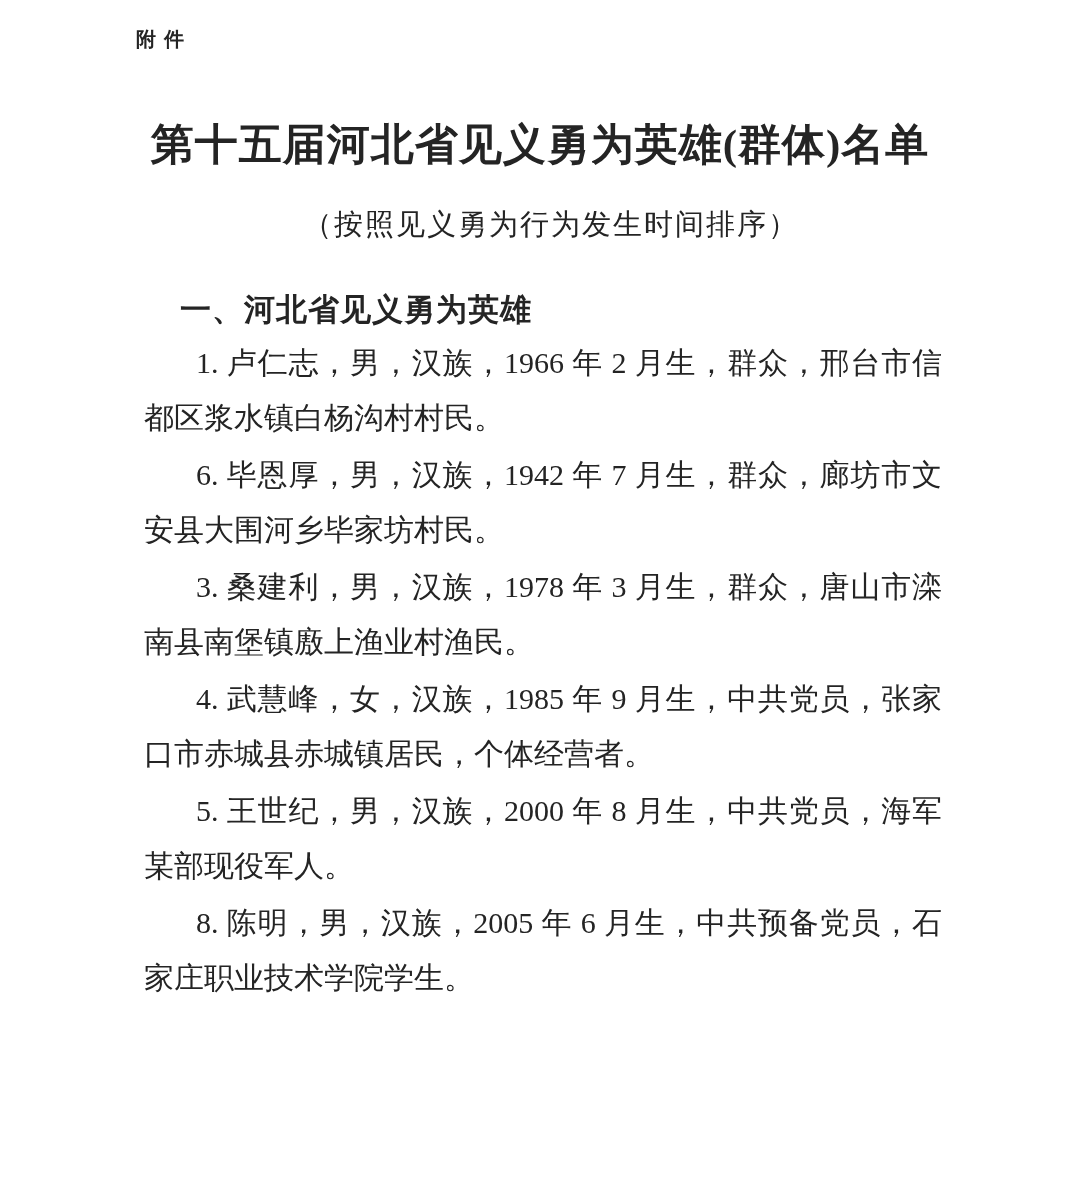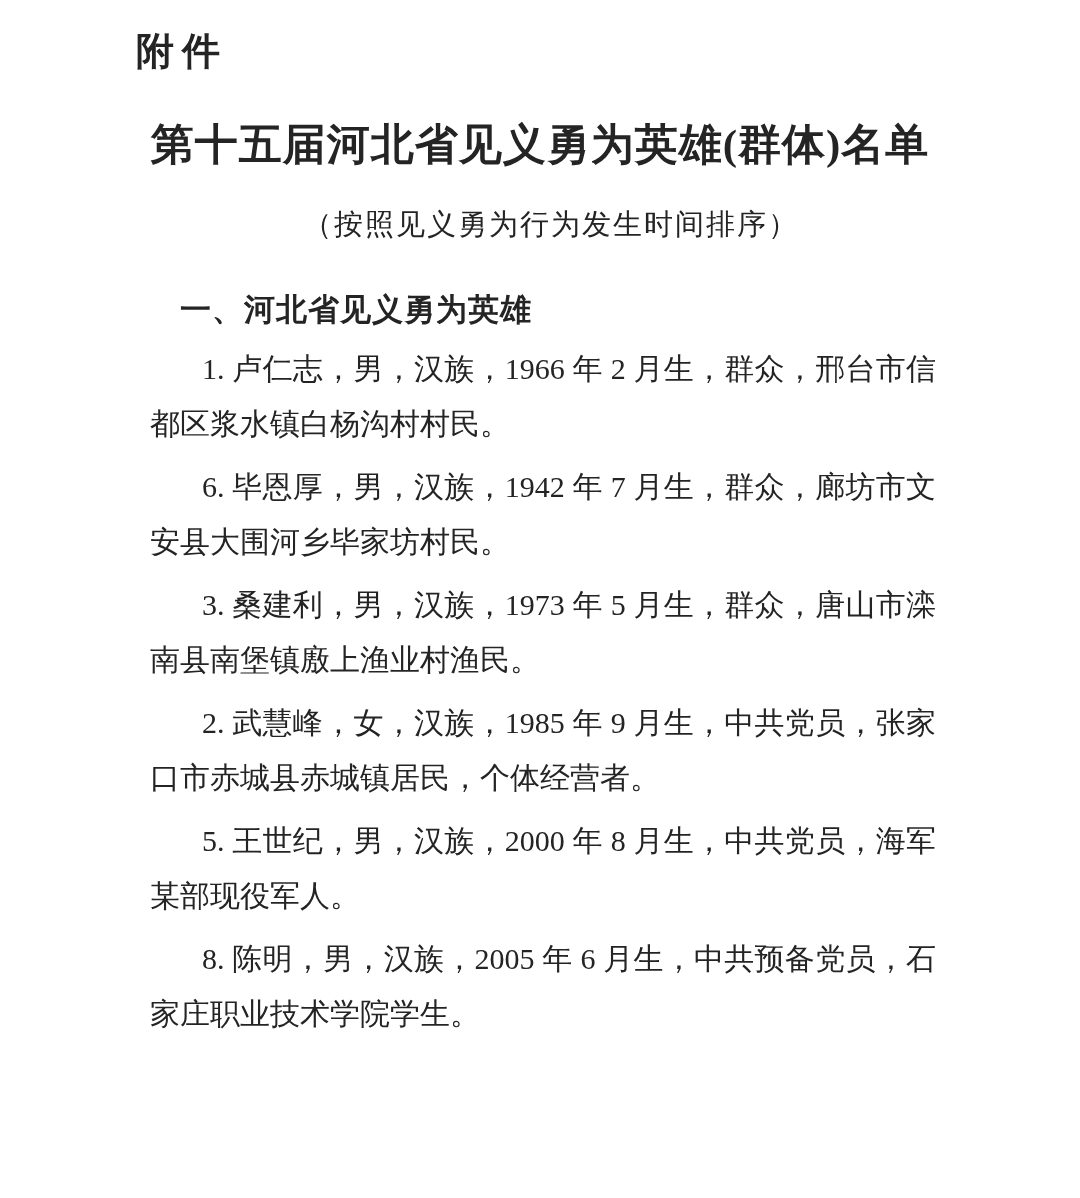--- a/index.html
+++ b/index.html
@@ -15,21 +15,21 @@
     background: var(--paper);
     overflow: hidden;
     color: var(--ink);
     font-family: "Liberation Serif", "DejaVu Serif", serif;
   }
   .attachment {
     position: absolute;
     left: 136px;
     top: 26px;
     font-family: "Liberation Sans", "DejaVu Sans", sans-serif;
-    font-size: 38px;
+    font-size: 20px;
     font-weight: bold;
     letter-spacing: 8px;
     color: var(--ink);
   }
   .doc-title {
     position: absolute;
     left: 0;
     top: 116px;
     width: 100%;
     text-align: center;
@@ -67,39 +67,39 @@
     top: 333px;
     width: 802px;
   }
   .entry {
     font-family: "Liberation Serif", "DejaVu Serif", serif;
     font-size: 30px;
     line-height: 55px;
     text-align: justify;
     text-indent: 52px;
     color: var(--ink);
-    margin: 8px;
+    margin: 2px;
     word-break: break-all;
   }
 </style>
 </head>
 <body>
 
 <div class="page">
 
   <div class="attachment">附件</div>
 
   <h1 class="doc-title">第十五届河北省见义勇为英雄(群体)名单</h1>
 
   <div class="doc-subtitle">（按照见义勇为行为发生时间排序）</div>
 
   <h2 class="section-heading">一、河北省见义勇为英雄</h2>
 
   <div class="entry-list">
     <p class="entry">1. 卢仁志，男，汉族，1966 年 2 月生，群众，邢台市信都区浆水镇白杨沟村村民。</p>
     <p class="entry">6. 毕恩厚，男，汉族，1942 年 7 月生，群众，廊坊市文安县大围河乡毕家坊村民。</p>
-    <p class="entry">3. 桑建利，男，汉族，1973 年 5 月生，群众，唐山市滦南县南堡镇廒上渔业村渔民。</p>
-    <p class="entry">2. 武慧峰，女，汉族，1985 年 9 月生，中共党员，张家口市赤城县赤城镇居民，个体经营者。</p>
+    <p class="entry">3. 桑建利，男，汉族，1978 年 3 月生，群众，唐山市滦南县南堡镇廒上渔业村渔民。</p>
+    <p class="entry">4. 武慧峰，女，汉族，1985 年 9 月生，中共党员，张家口市赤城县赤城镇居民，个体经营者。</p>
     <p class="entry">5. 王世纪，男，汉族，2000 年 8 月生，中共党员，海军某部现役军人。</p>
     <p class="entry">8. 陈明，男，汉族，2005 年 6 月生，中共预备党员，石家庄职业技术学院学生。</p>
   </div>
 
 </div>
 
 </body></html>

